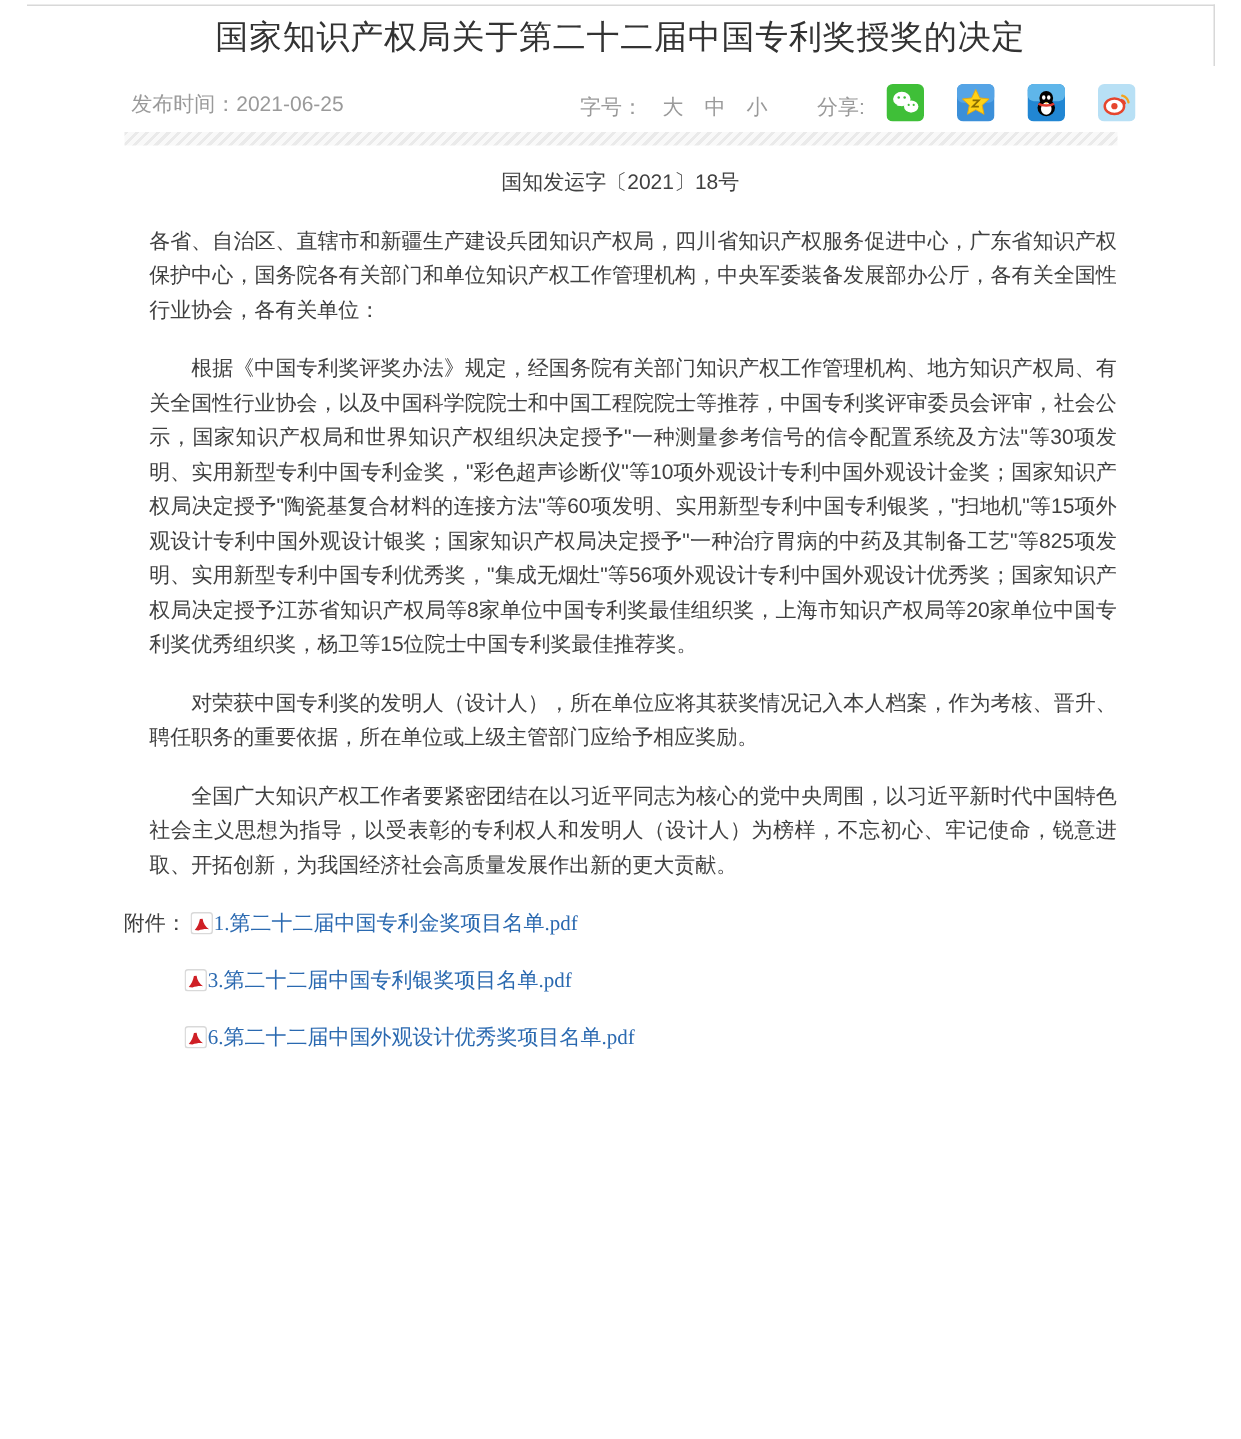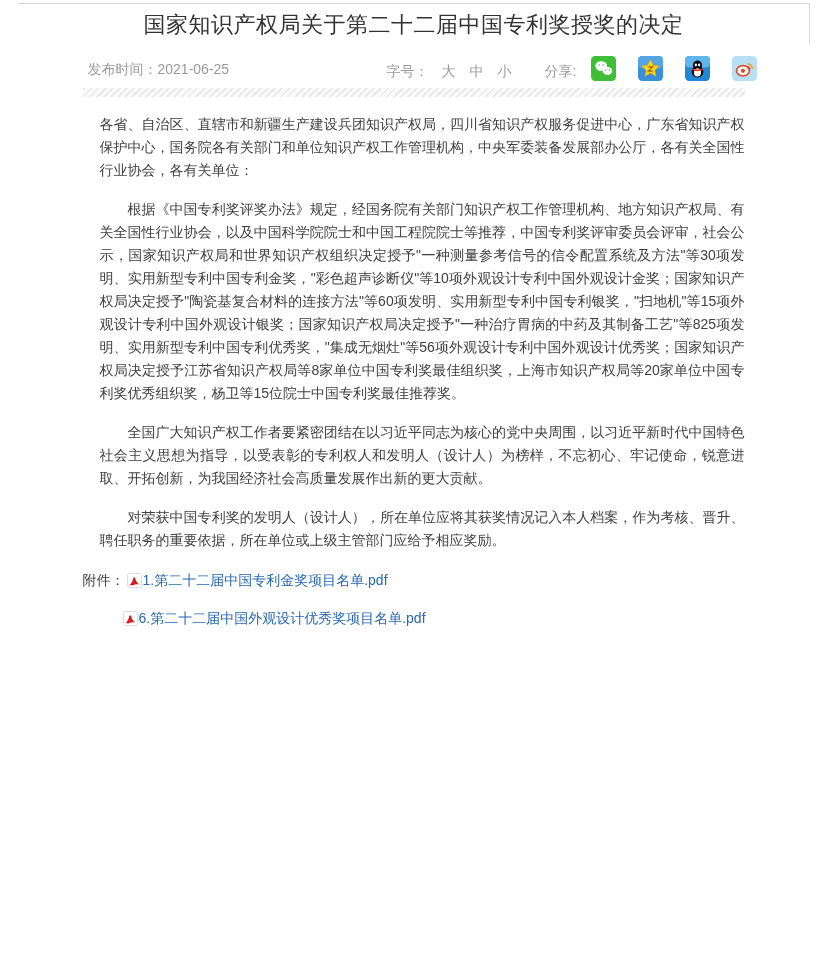--- a/index.html
+++ b/index.html
@@ -30,21 +30,21 @@
   .share-btn{width:25px;height:25px;margin-left:22px;cursor:pointer;display:inline-block;}
   .share-btn svg{display:block;}
   .divider{
     margin-top:5px;height:9px;
     background:repeating-linear-gradient(135deg,#eaeaea 0,#eaeaea 2px,#f9f9f9 2px,#f9f9f9 5px);
   }
   .article{font-size:14px;color:#404040;}
   .doc-number{text-align:center;margin:13px 0 0 0;line-height:23px;}
   .article p{line-height:23px;margin:16px 0 0 17px;text-align:justify;}
   .article p.indent{text-indent:2em;}
-  .attachments{margin-top:18px;}
+  .attachments{margin-top:18px;font-family:Liberation Serif, serif;}
   .attach-row{margin-bottom:14px;line-height:21px;white-space:nowrap;}
   .attach-row.sub{padding-left:40px;}
   .attach-label{color:#404040;margin-right:2px;}
   .attach-link{color:#2a69b0;text-decoration:none;cursor:pointer;font-size:14px;}
   .pdf-ico{display:inline-block;vertical-align:-3px;margin-right:1px;}
 </style>
 </head>
 <body>
 
 <div class="top-border"></div>
@@ -107,32 +107,39 @@
           <path d="M15.5 7.5 a5.5 5.5 0 0 1 4 4.2" stroke="#f5a31e" stroke-width="1.5" fill="none" stroke-linecap="round"></path>
           <path d="M15 10.2 a3 3 0 0 1 2.2 2.3" stroke="#e6452d" stroke-width="1.4" fill="none" stroke-linecap="round"></path>
         </svg>
       </span>
     </span>
   </div>
 
   <div class="divider"></div>
 
   <div class="article">
+    <div class="doc-number">国知发运字〔2021〕18号</div>
 
     <p>各省、自治区、直辖市和新疆生产建设兵团知识产权局，四川省知识产权服务促进中心，广东省知识产权保护中心，国务院各有关部门和单位知识产权工作管理机构，中央军委装备发展部办公厅，各有关全国性行业协会，各有关单位：</p>
     <p class="indent">根据《中国专利奖评奖办法》规定，经国务院有关部门知识产权工作管理机构、地方知识产权局、有关全国性行业协会，以及中国科学院院士和中国工程院院士等推荐，中国专利奖评审委员会评审，社会公示，国家知识产权局和世界知识产权组织决定授予"一种测量参考信号的信令配置系统及方法"等30项发明、实用新型专利中国专利金奖，"彩色超声诊断仪"等10项外观设计专利中国外观设计金奖；国家知识产权局决定授予"陶瓷基复合材料的连接方法"等60项发明、实用新型专利中国专利银奖，"扫地机"等15项外观设计专利中国外观设计银奖；国家知识产权局决定授予"一种治疗胃病的中药及其制备工艺"等825项发明、实用新型专利中国专利优秀奖，"集成无烟灶"等56项外观设计专利中国外观设计优秀奖；国家知识产权局决定授予江苏省知识产权局等8家单位中国专利奖最佳组织奖，上海市知识产权局等20家单位中国专利奖优秀组织奖，杨卫等15位院士中国专利奖最佳推荐奖。</p>
+    <p class="indent">对荣获中国专利奖的发明人（设计人），所在单位应将其获奖情况记入本人档案，作为考核、晋升、聘任职务的重要依据，所在单位或上级主管部门应给予相应奖励。</p>
     <p class="indent">全国广大知识产权工作者要紧密团结在以习近平同志为核心的党中央周围，以习近平新时代中国特色社会主义思想为指导，以受表彰的专利权人和发明人（设计人）为榜样，不忘初心、牢记使命，锐意进取、开拓创新，为我国经济社会高质量发展作出新的更大贡献。</p>
-    <p class="indent">对荣获中国专利奖的发明人（设计人），所在单位应将其获奖情况记入本人档案，作为考核、晋升、聘任职务的重要依据，所在单位或上级主管部门应给予相应奖励。</p>
 
     <div class="attachments">
       <div class="attach-row">
         <span class="attach-label">附件：</span><a class="attach-link"><span class="pdf-ico"><svg width="15" height="15" viewBox="0 0 16 16">
                 <rect x="0.5" y="0.5" width="15" height="15" rx="2" fill="#ffffff" stroke="#d9d9d9"></rect>
                 <path d="M3 12.8 C4.8 10.9 6.1 8.3 6.7 5.0 L8.6 4.8 C9.0 7.9 10.7 10.7 13.2 12.2 C10.6 11.9 8.2 12.2 5.6 13.2 Z" fill="#cf1f25"></path>
               </svg></span><span>1.第二十二届中国专利金奖项目名单.pdf</span></a>
+      </div>
+      <div class="attach-row sub">
+        <a class="attach-link"><span class="pdf-ico"><svg width="15" height="15" viewBox="0 0 16 16">
+                <rect x="0.5" y="0.5" width="15" height="15" rx="2" fill="#ffffff" stroke="#d9d9d9"></rect>
+                <path d="M3 12.8 C4.8 10.9 6.1 8.3 6.7 5.0 L8.6 4.8 C9.0 7.9 10.7 10.7 13.2 12.2 C10.6 11.9 8.2 12.2 5.6 13.2 Z" fill="#cf1f25"></path>
+              </svg></span><span>3.第二十二届中国专利银奖项目名单.pdf</span></a>
       </div>
       <div class="attach-row sub">
         <a class="attach-link"><span class="pdf-ico"><svg width="15" height="15" viewBox="0 0 16 16">
                 <rect x="0.5" y="0.5" width="15" height="15" rx="2" fill="#ffffff" stroke="#d9d9d9"></rect>
                 <path d="M3 12.8 C4.8 10.9 6.1 8.3 6.7 5.0 L8.6 4.8 C9.0 7.9 10.7 10.7 13.2 12.2 C10.6 11.9 8.2 12.2 5.6 13.2 Z" fill="#cf1f25"></path>
               </svg></span><span>6.第二十二届中国外观设计优秀奖项目名单.pdf</span></a>
       </div>
 
     </div>
 

